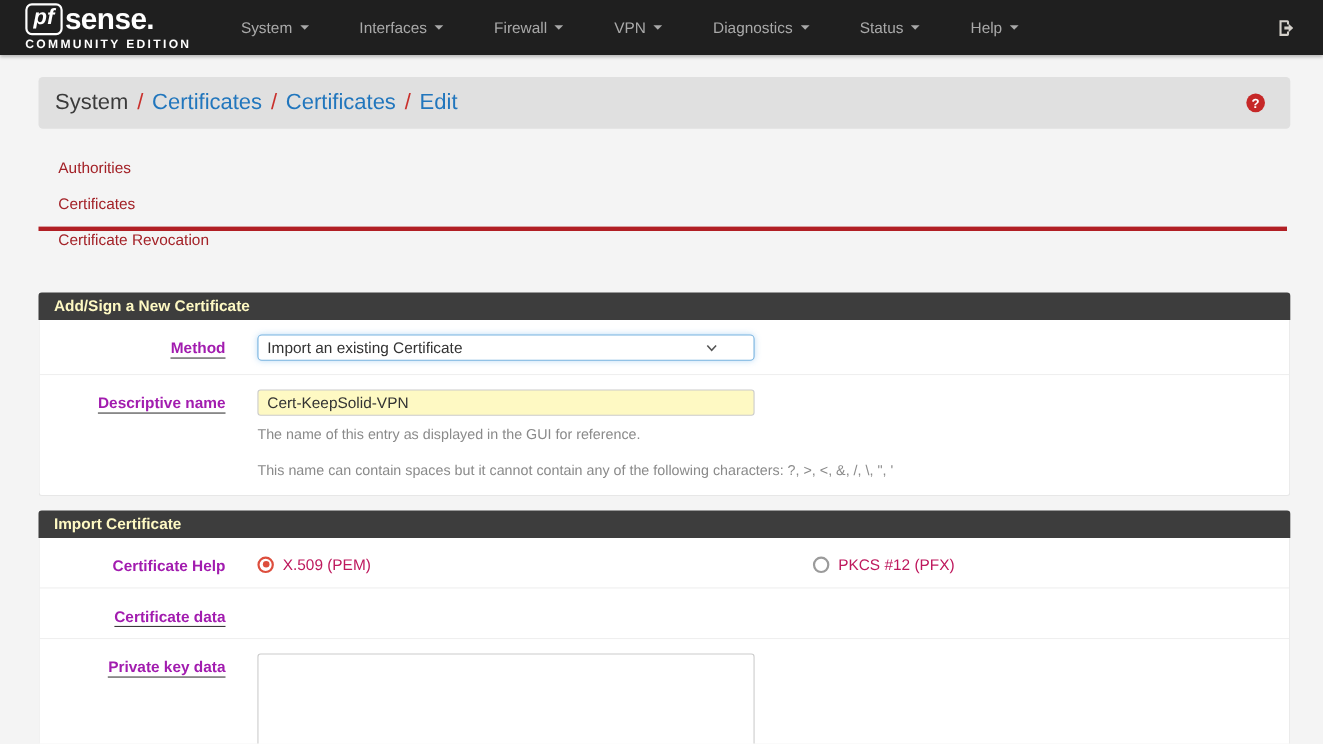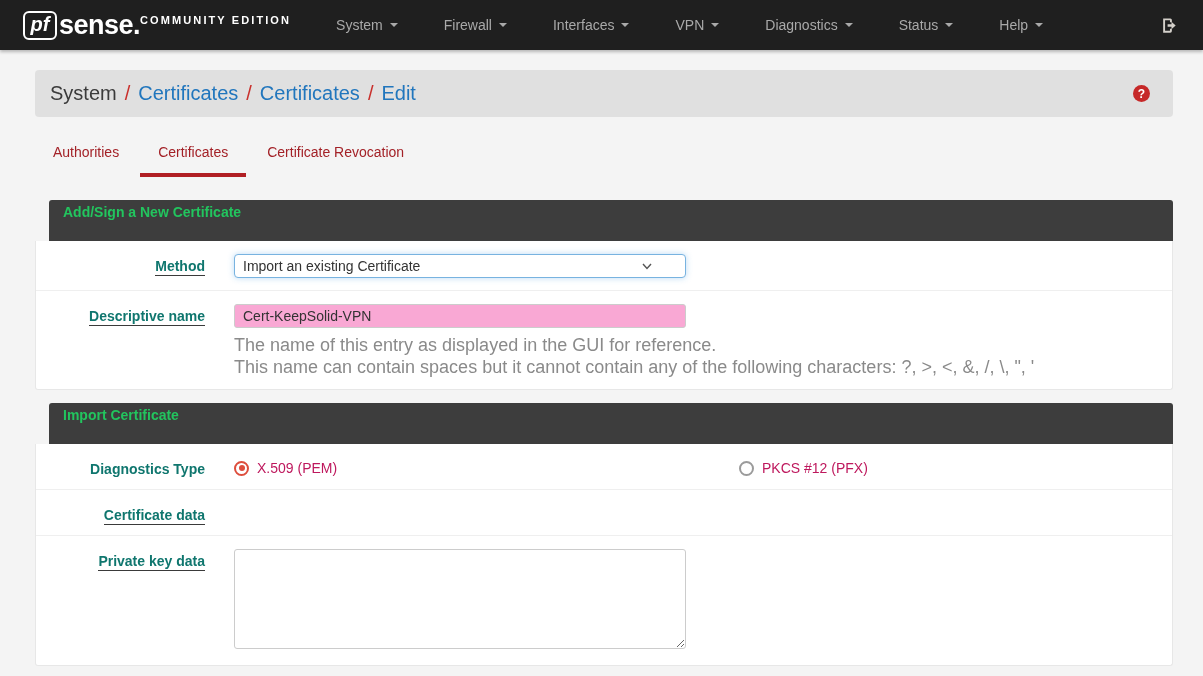--- a/index.html
+++ b/index.html
@@ -14,21 +14,21 @@
   .navbar {
     height: 50px;
     background: #1f1f1f;
     display: flex;
     align-items: center;
     padding: 0 18px 0 23px;
     box-shadow: 0 2px 3px rgba(0,0,0,.25);
     position: relative;
     z-index: 5;
   }
-  .logo { display: flex; flex-direction: row; margin-right: 22px; }
+  .logo { display: flex; flex-direction: column; margin-right: 22px; }
   .logo-top { display: flex; align-items: center; }
   .pf-box {
     border: 2.5px solid #fff;
     border-radius: 6px;
     color: #fff;
     font-style: italic;
     font-weight: bold;
     font-size: 20px;
     width: 34px; height: 29px;
     display: flex; align-items: center; justify-content: center;
@@ -95,65 +95,64 @@
     color: #fff;
     border-radius: 50%;
     font-size: 12px;
     font-weight: bold;
     display: flex; align-items: center; justify-content: center;
     cursor: pointer;
     margin-right: 8px;
   }
 
   
-  .tabs { margin-top: 27px; display: flex; padding-left: 0; }
+  .tabs { margin-top: 27px; display: flex; padding-left: 0; flex-direction: column; }
   .tab {
     color: #a32127;
     font-size: 14px;
     padding: 0 18px 13px 18px;
     margin-right: 3px;
     text-decoration: none;
     cursor: pointer;
     border-bottom: 4px solid transparent;
   }
   .tab.active { border-bottom-color: #b11f24; }
 
   
   .panel { margin-top: 23px; }
   .panel + .panel { margin-top: 13px; }
   .panel-header {
     background: #3d3d3d;
-    color: #22c55e;
+    color: #fef9c3;
     font-size: 14px;
     font-weight: bold;
     line-height: 25px;
-    height: 41px;
+    height: 25px;
     padding: 0 14px;
     border-radius: 3px 3px 0 0;
-    margin-left: 14px;
   }
   .panel-body {
     background: #fff;
     border: 1px solid #e7e7e7;
     border-top: none;
     border-radius: 0 0 3px 3px;
   }
   .form-row {
     display: flex;
     padding: 13px 0 12px 0;
   }
   .form-row + .form-row { border-top: 1px solid #efefef; }
   .label-col {
     width: 198px;
     flex: 0 0 198px;
     text-align: right;
     padding: 4px 29px 0 0;
     font-size: 14px;
     font-weight: bold;
-    color: #0f766e;
+    color: #a21caf;
   }
   .label-col .lbl-underline { border-bottom: 1px solid #3a3a3a; padding-bottom: 1px; }
   .content-col { flex: 1 1 auto; padding-right: 30px; }
 
   
   .select-wrap { position: relative; width: 428px; }
   select.form-select {
     width: 452px;
     height: 24px;
     font-size: 14px;
@@ -176,38 +175,38 @@
   }
   input.form-input {
     width: 452px;
     height: 24px;
     font-size: 14px;
     font-family: "Liberation Sans", sans-serif;
     color: #333;
     padding: 0 8px;
     border: 1px solid #ccc;
     border-radius: 3px;
-    background: #f9a8d4;
+    background: #fef9c3;
     outline: none;
   }
   textarea.form-textarea {
     width: 452px;
     height: 100px;
     border: 1px solid #ccc;
     border-radius: 3px;
     background: #fff;
     font-family: "Liberation Sans", sans-serif;
     font-size: 14px;
     padding: 4px 8px;
     outline: none;
     resize: both;
   }
   .help-text {
     color: #8a8a8a;
-    font-size: 18px;
+    font-size: 13px;
     line-height: 20px;
     margin-top: 7px;
   }
   .help-text.tight { margin-top: 6px; }
 
   
   .radio-group { display: flex; align-items: center; padding-top: 3px; }
   .radio-option { display: flex; align-items: center; cursor: pointer; }
   .radio-option.first { width: 505px; flex: 0 0 505px; }
   .radio-circle {
@@ -241,25 +240,25 @@
       <span class="sense-text">sense.</span>
     </div>
     <span class="edition-text">COMMUNITY EDITION</span>
   </div>
   <div class="nav-menu">
     <a class="nav-item">
         <span>System</span>
         <span class="caret"></span>
       </a>
     <a class="nav-item">
+        <span>Interfaces</span>
+        <span class="caret"></span>
+      </a>
+    <a class="nav-item">
         <span>Firewall</span>
-        <span class="caret"></span>
-      </a>
-    <a class="nav-item">
-        <span>Interfaces</span>
         <span class="caret"></span>
       </a>
     <a class="nav-item">
         <span>VPN</span>
         <span class="caret"></span>
       </a>
     <a class="nav-item">
         <span>Diagnostics</span>
         <span class="caret"></span>
       </a>
@@ -321,34 +320,34 @@
         </div>
       </div>
 
       <div class="form-row">
         <div class="label-col">
           <span class="lbl-underline">Descriptive name</span>
         </div>
         <div class="content-col">
           <input class="form-input" type="text" value="Cert-KeepSolid-VPN" style="">
           <div class="help-text">The name of this entry as displayed in the GUI for reference.</div>
-          <div class="help-text" style="margin-top:2px;">This name can contain spaces but it cannot contain any of the following characters: ?, &gt;, &lt;, &amp;, /, \, ", '</div>
+          <div class="help-text" style="margin-top:13px;">This name can contain spaces but it cannot contain any of the following characters: ?, &gt;, &lt;, &amp;, /, \, ", '</div>
         </div>
       </div>
 
     </div>
   </section>
 
   <section class="panel">
     <div class="panel-header">Import Certificate</div>
     <div class="panel-body">
 
       <div class="form-row">
         <div class="label-col">
-          <span>Diagnostics Type</span>
+          <span>Certificate Help</span>
         </div>
         <div class="content-col">
           <div class="radio-group">
             <label class="radio-option first">
               <span class="radio-circle checked"></span>
               <span class="radio-label">X.509 (PEM)</span>
             </label>
             <label class="radio-option">
               <span class="radio-circle"></span>
               <span class="radio-label">PKCS #12 (PFX)</span>

